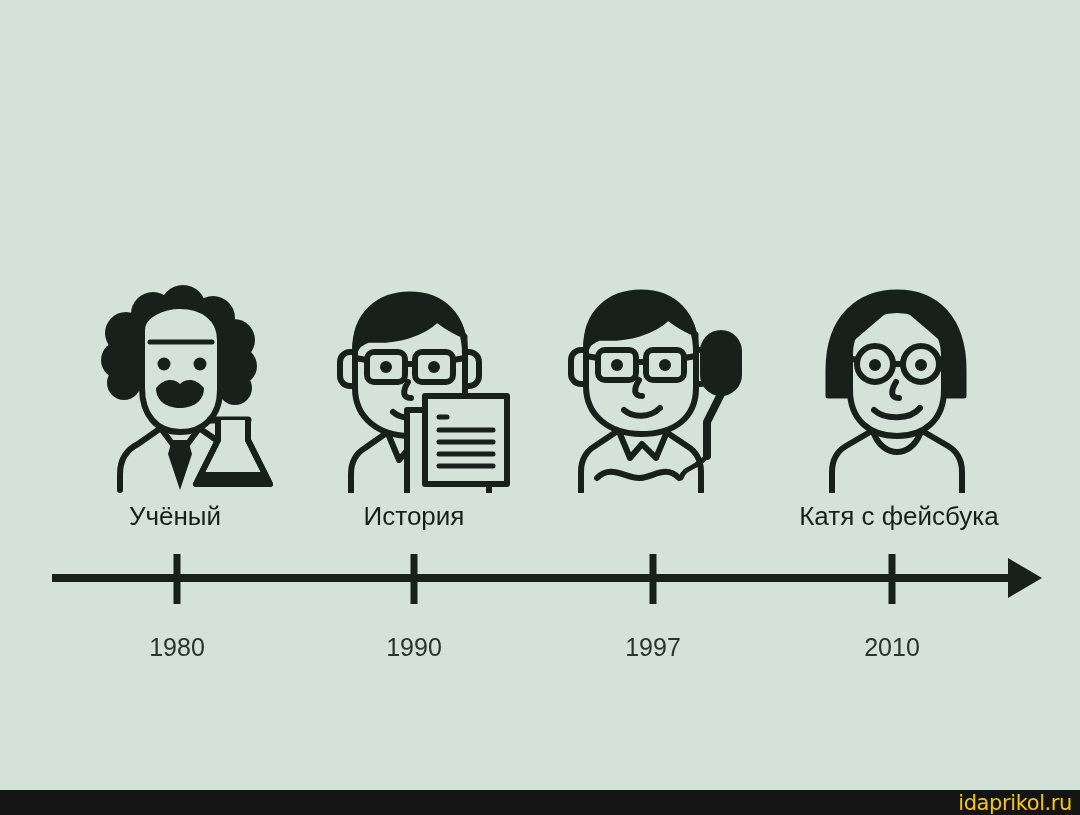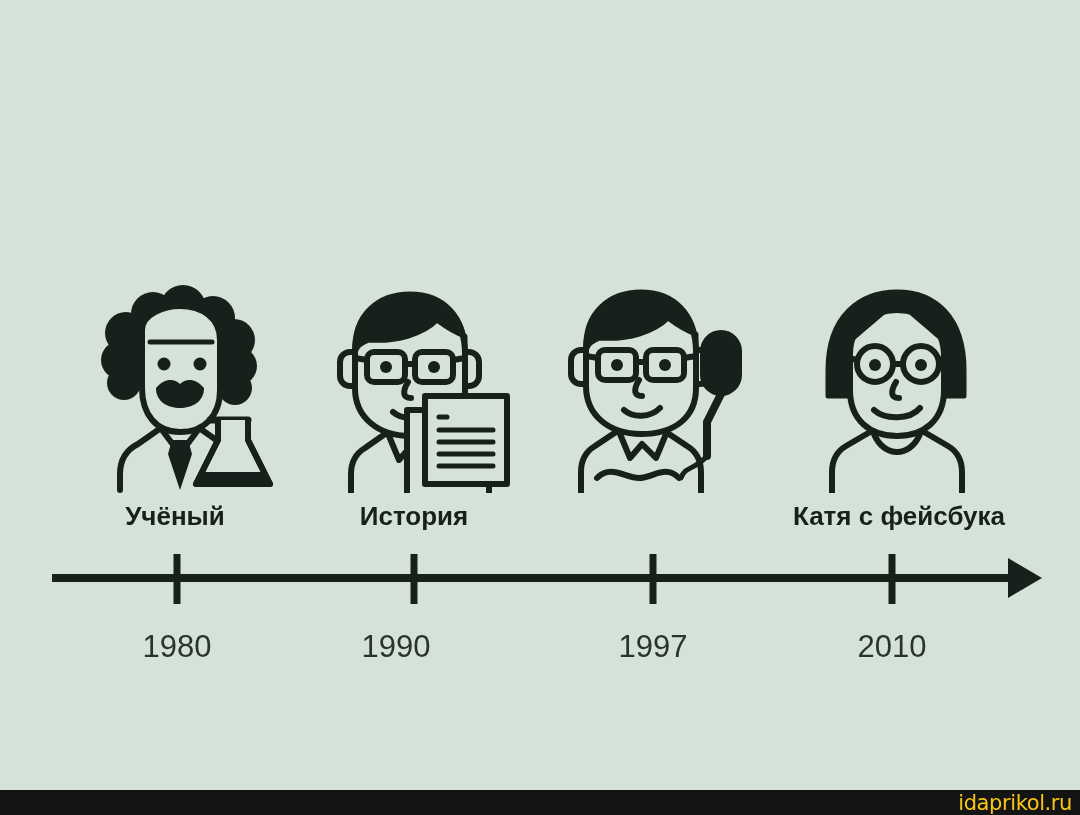--- a/index.html
+++ b/index.html
@@ -39,21 +39,21 @@
   #fig-1 { left: 307px; }
   #fig-2 { left: 545px; }
   #fig-3 { left: 790px; }
 
   .fig-label {
     position: absolute;
     top: 500px;
     text-align: center;
     font-size: 26px;
     line-height: 32px;
-    font-weight: 700;
+    font-weight: 400;
     color: #18201c;
     white-space: nowrap;
   }
   #lab-0 { left: 75px;  width: 200px; }
   #lab-1 { left: 314px; width: 200px; }
   #lab-2 { left: 551px; width: 200px; }
   #lab-3 { left: 768px; width: 262px; }
 
   #timeline {
     position: absolute;
@@ -61,27 +61,27 @@
     top: 548px;
     width: 1080px;
     height: 110px;
   }
   #timeline svg { display: block; }
 
   .year-label {
     position: absolute;
     top: 632px;
     text-align: center;
-    font-size: 31px;
+    font-size: 25px;
     line-height: 30px;
     color: #2b332e;
     white-space: nowrap;
   }
   #yr-0 { left: 107px; width: 140px; }
-  #yr-1 { left: 326px; width: 140px; }
+  #yr-1 { left: 344px; width: 140px; }
   #yr-2 { left: 583px; width: 140px; }
   #yr-3 { left: 822px; width: 140px; }
 
   #bottom-bar {
     position: absolute;
     left: 0;
     top: 790px;
     width: 1080px;
     height: 25px;
     background: #141414;

